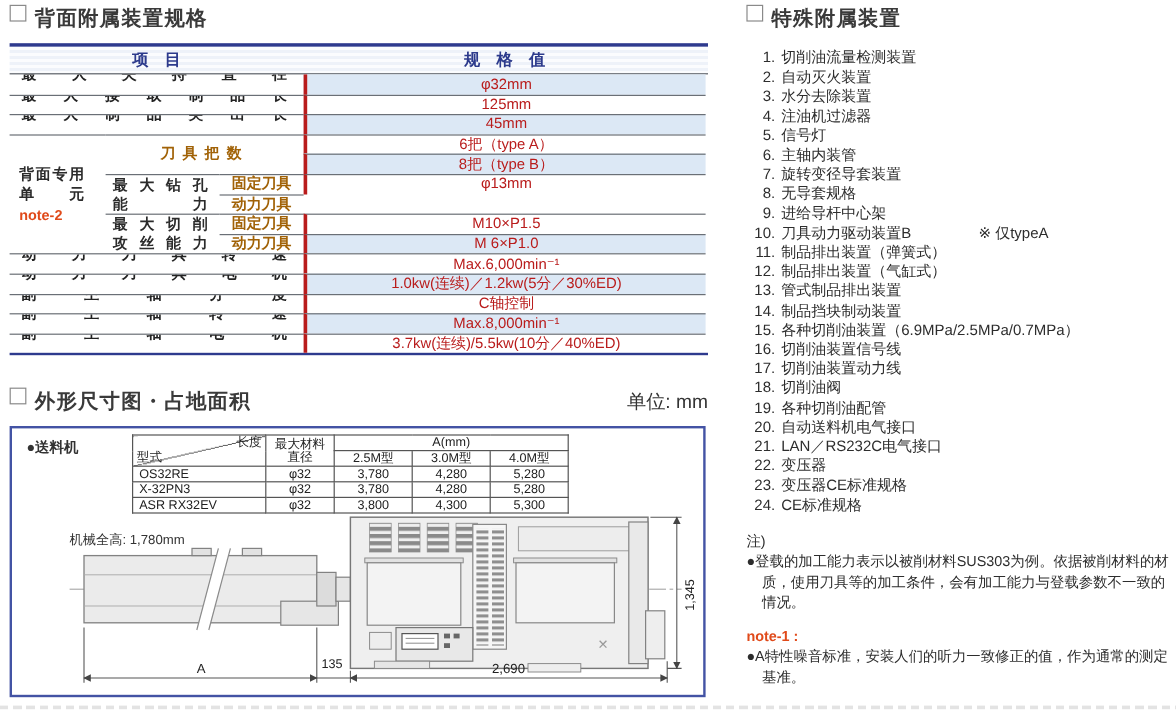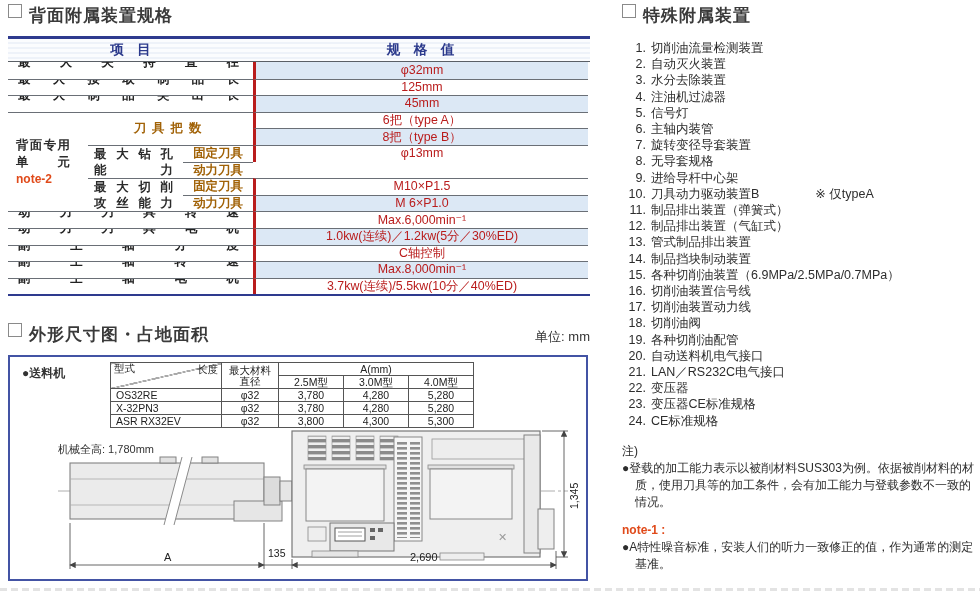--- a/index.html
+++ b/index.html
@@ -4,21 +4,21 @@
 <style>
   html,body{margin:0;padding:0;background:#ffffff;}
   body{width:980px;height:592px;position:relative;overflow:hidden;
        font-family:"Liberation Sans","DejaVu Sans",sans-serif;color:#2b2b2b;}
   .col-left{position:absolute;left:8px;top:4px;width:582px;}
   .col-right{position:absolute;left:622px;top:4px;width:352px;}
 
   
   .sec-title{display:flex;align-items:flex-start;font-size:17px;font-weight:bold;color:#3a3a3a;letter-spacing:1px;}
   .sq{display:inline-block;width:12px;height:12px;border:1.5px solid #8a8a8a;margin-right:7px;flex:0 0 auto;}
-  .unit{margin-left:auto;font-size:13px;font-weight:normal;letter-spacing:0;color:#333;align-self:flex-end;}
+  .unit{margin-left:auto;font-size:16px;font-weight:normal;letter-spacing:0;color:#333;align-self:flex-end;}
 
   
   .spec-wrap{margin-top:9px;border-top:3px solid #2e3a8e;border-bottom:2px solid #2e3a8e;}
   .spec-head{display:grid;grid-template-columns:245px 335px;height:22px;align-items:center;
              background:repeating-linear-gradient(180deg,#fbfcfe 0 3px,#eef2f9 3px 5px);
              border-bottom:1px solid #5a5f66;}
   .spec-head div{text-align:center;color:#2c3a8c;font-weight:bold;font-size:13.5px;}
   .spec-grid{display:grid;grid-template-columns:80px 95px 70px 335px;grid-template-rows:repeat(14,16.6px);
              font-size:12.4px;}
   .cell{display:flex;align-items:center;justify-content:center;line-height:15px;overflow:hidden;}
@@ -35,21 +35,21 @@
   .two-line span{display:block;text-align:justify;text-align-last:justify;padding:0 10px 0 6px;font-weight:bold;line-height:16px;}
 
   
   .dims-title{margin-top:27px;}
   .draw-box{position:relative;margin-top:9px;width:576px;height:222px;border:2px solid #4353a4;background:#fff;}
   .feeder-label{position:absolute;left:12px;top:8px;font-size:12px;font-weight:bold;color:#333;}
   .ftable{position:absolute;left:100px;top:5px;border-collapse:collapse;font-size:10.5px;color:#222;}
   .ftable td,.ftable th{border:1px solid #555;padding:0 3px;height:12px;text-align:center;font-weight:normal;line-height:11px;}
   .diag{position:relative;width:104px;background:linear-gradient(to bottom right,transparent 49.2%,#555 49.2%,#555 50.8%,transparent 50.8%);}
   .diag .dt{position:absolute;right:3px;top:1px;}
-  .diag .db{position:absolute;left:3px;bottom:14px;}
+  .diag .db{position:absolute;left:3px;bottom:1px;}
   .ftable .model{text-align:left;padding-left:5px;}
   .machine-svg{position:absolute;left:2px;bottom:2px;}
 
   
   .special-list{list-style:none;margin:13px 0 0 0;padding:0;counter-reset:n;font-size:12.5px;color:#2d2d2d;}
   .special-list li{display:flex;line-height:16.2px;}
   .special-list li::before{counter-increment:n;content:counter(n) ".";width:24px;text-align:right;padding-right:5px;flex:0 0 auto;}
   .inline-note{margin-left:56px;}
 
   

